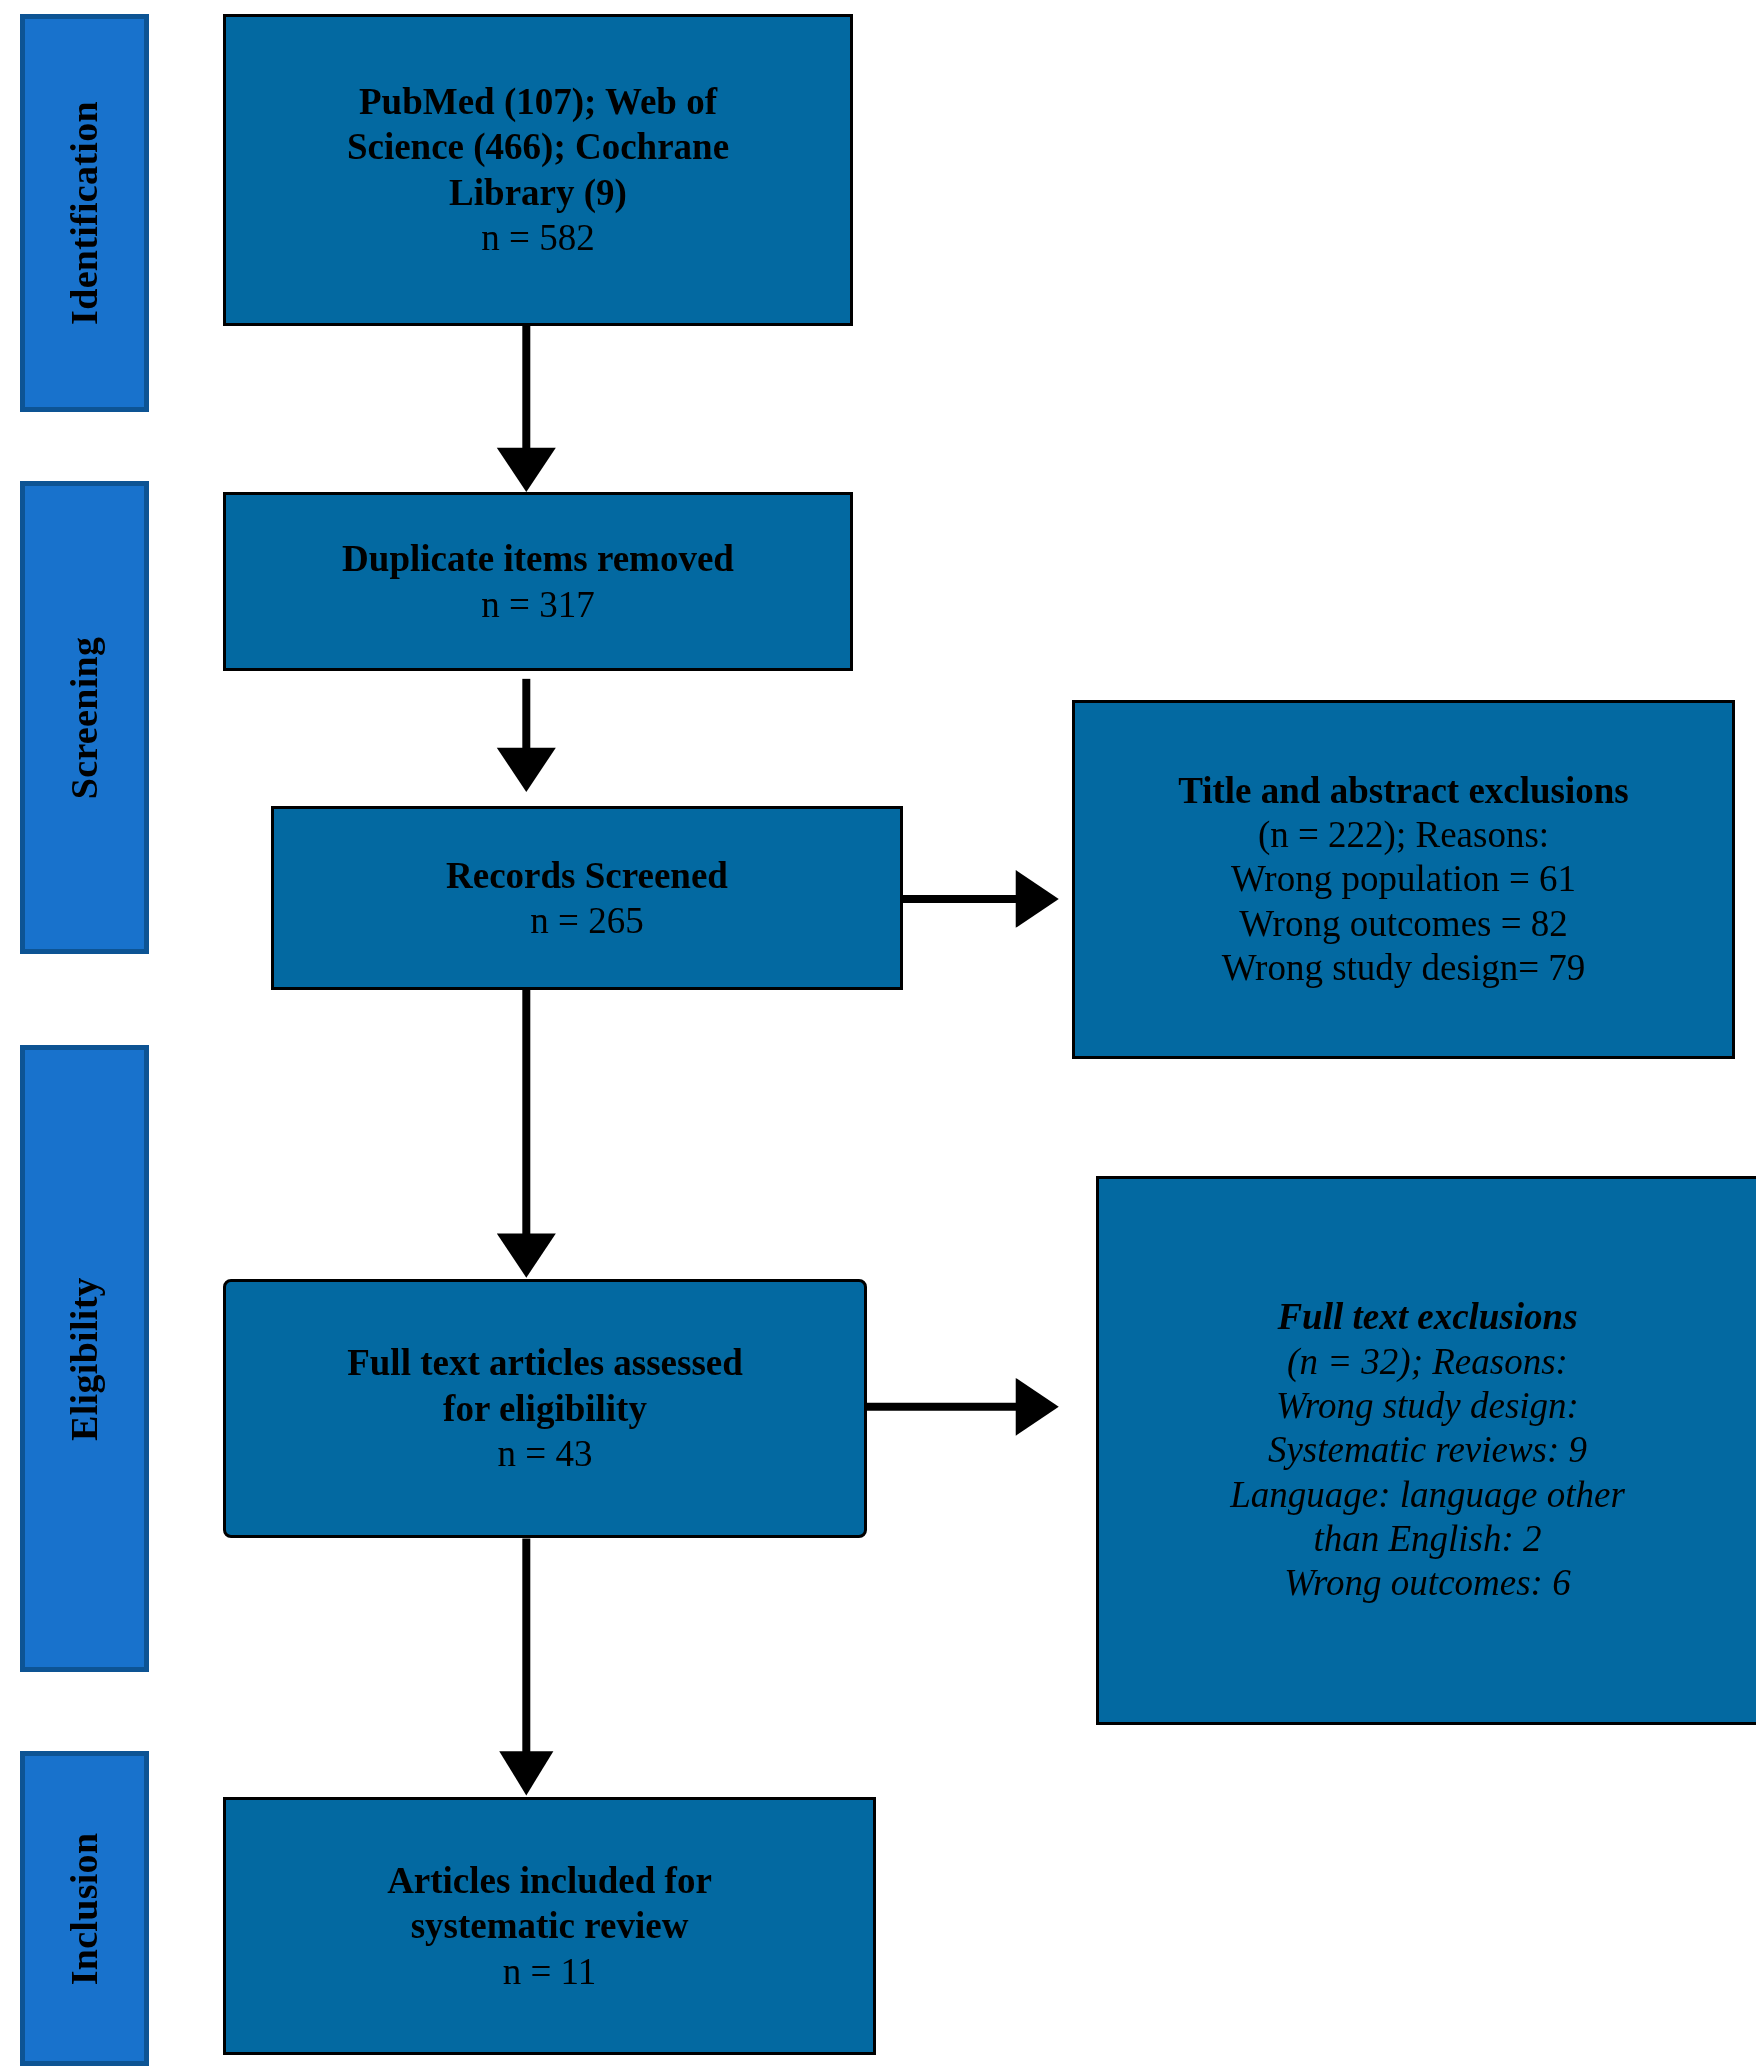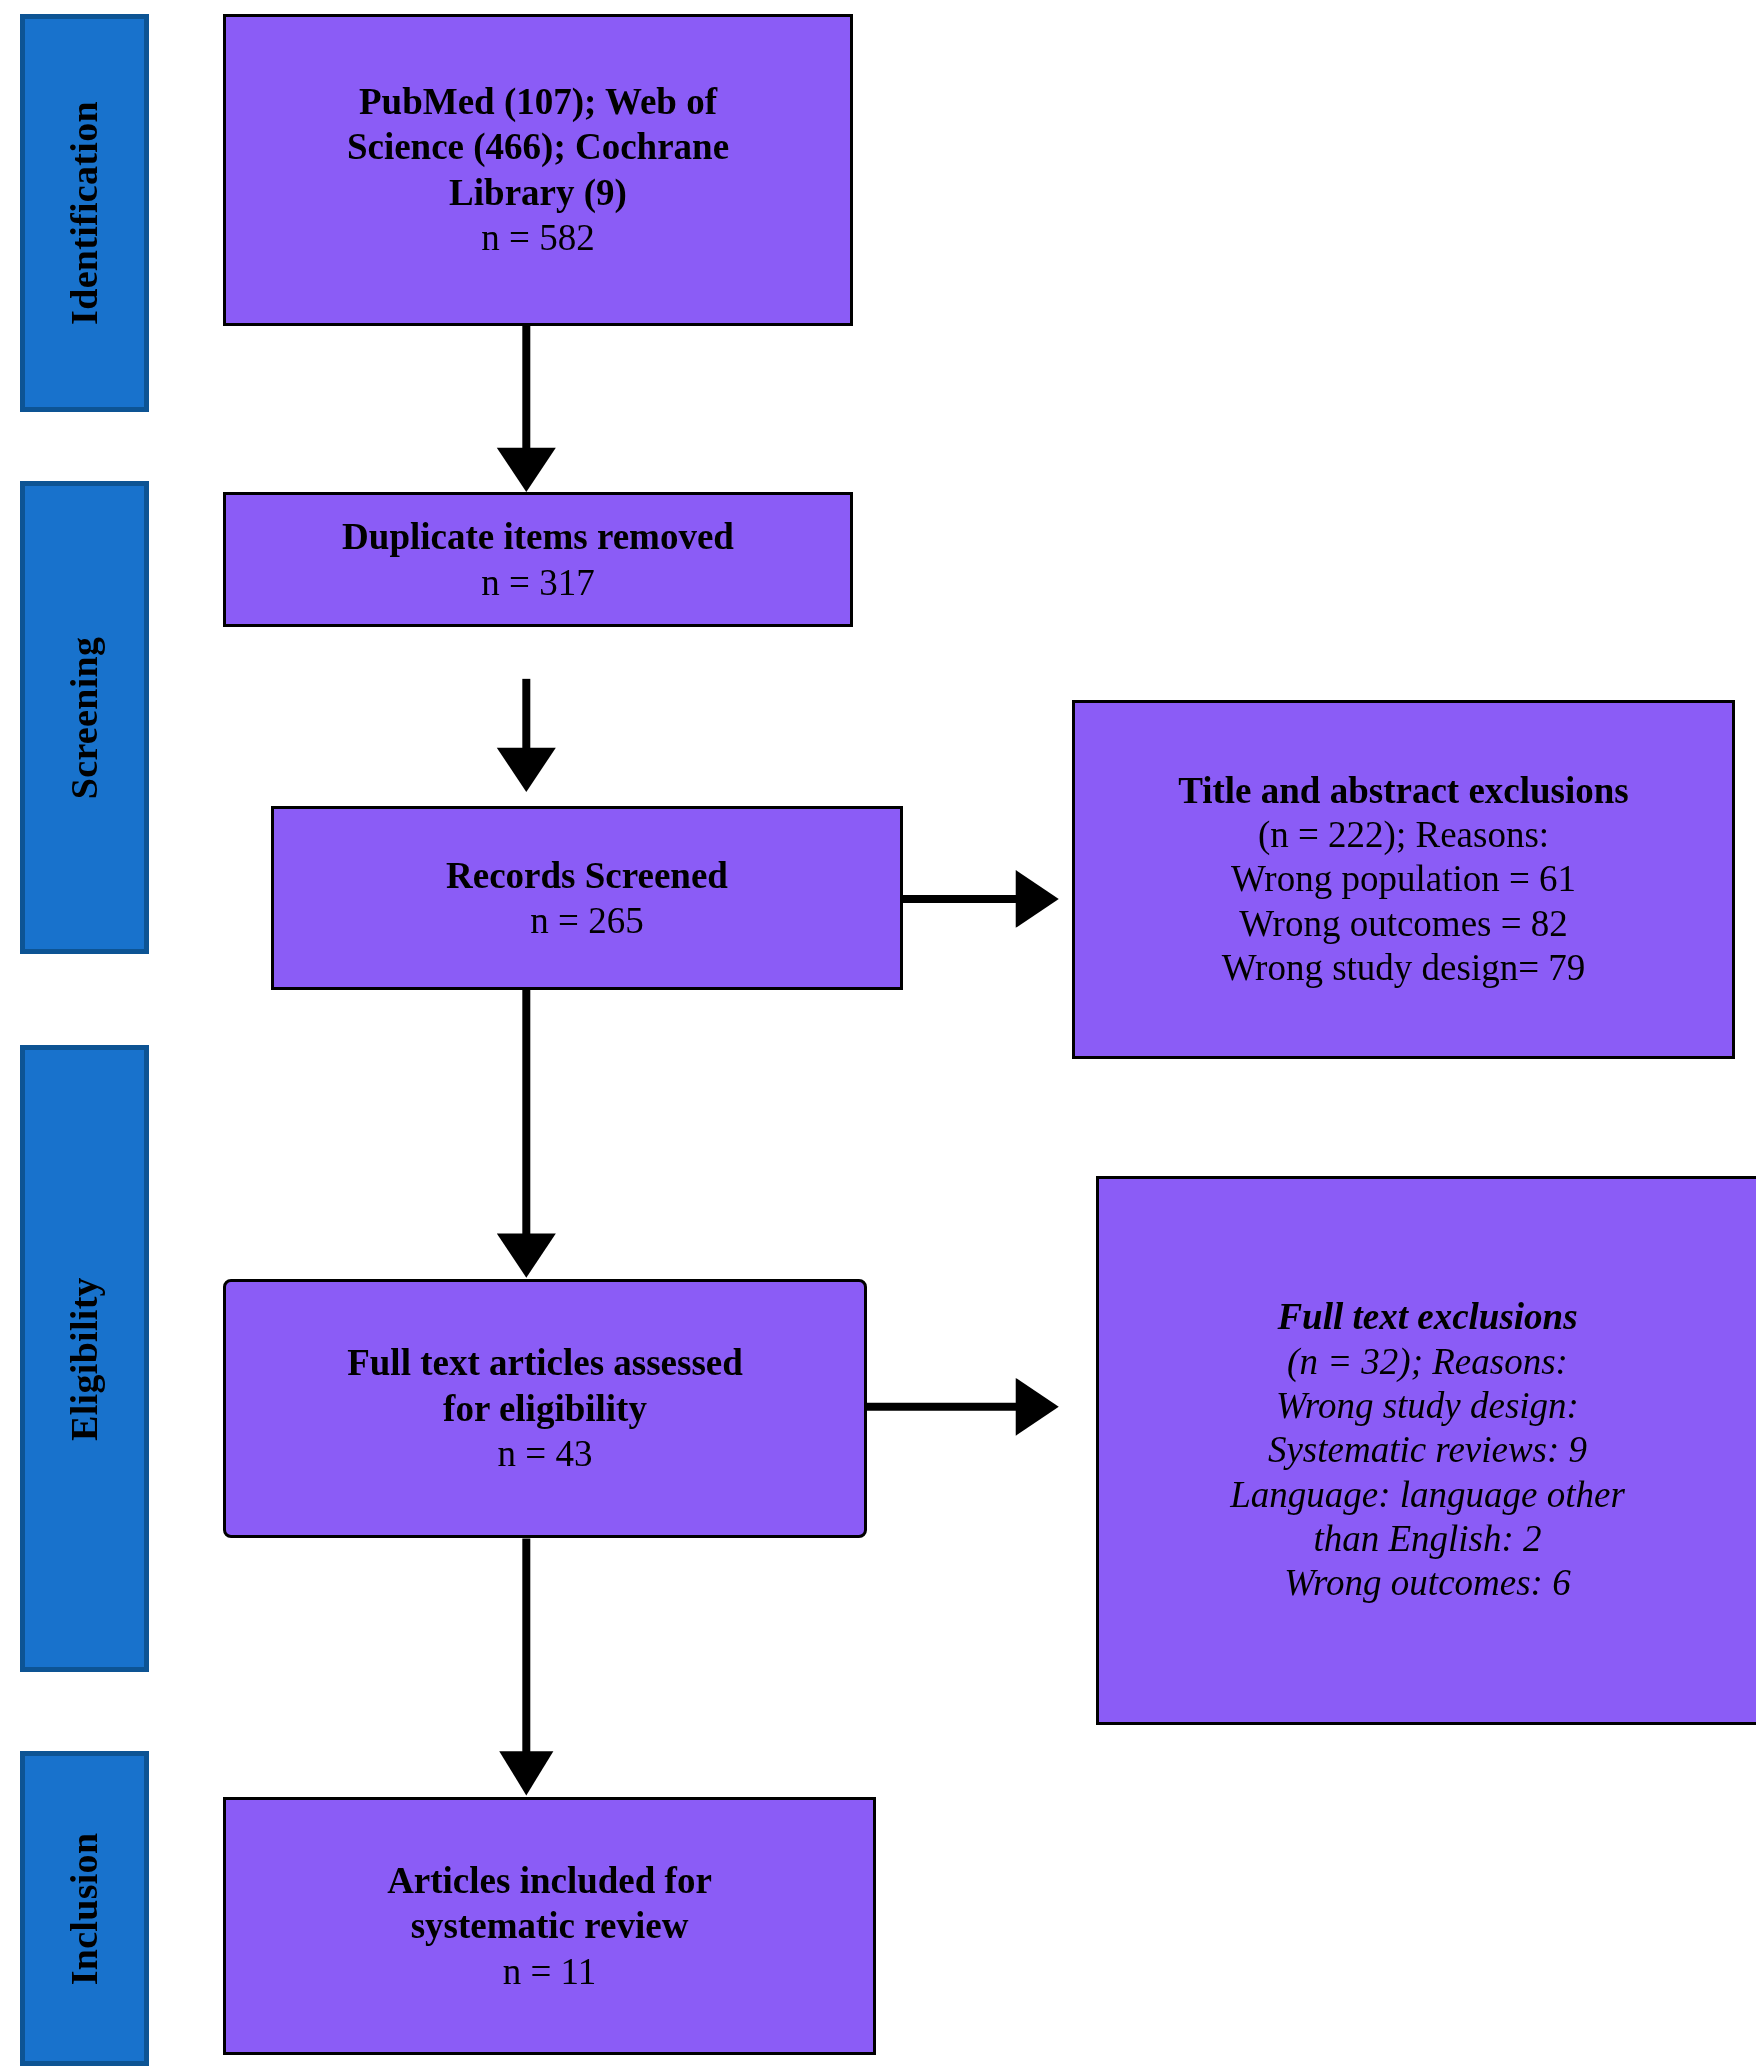--- a/index.html
+++ b/index.html
@@ -33,21 +33,21 @@
     color: #000000;
     font-weight: bold;
     font-size: 38px;
     letter-spacing: 0.3px;
     line-height: 1;
   }
 
   
   .flow-box {
     position: absolute;
-    background: #8b5cf6;
+    background: #0369a1;
     border: 3.1px solid #000000;
     box-sizing: border-box;
     display: flex;
     flex-direction: column;
     align-items: center;
     justify-content: center;
     text-align: center;
     color: #000000;
   }
   .box-inner {
@@ -132,21 +132,21 @@
 
   <div class="flow-box" style="left:223px; top:13.5px; width:630px; height:312px;">
     <div class="box-inner">
       <span class="line bold">PubMed (107); Web of</span>
       <span class="line bold">Science (466); Cochrane</span>
       <span class="line bold">Library (9)</span>
       <span class="line">n = 582</span>
     </div>
   </div>
 
-  <div class="flow-box" style="left:223px; top:492px; width:630px; height:135px;align-items:center;">
+  <div class="flow-box" style="left:223px; top:492px; width:630px; height:179px;align-items:center;">
     <div class="box-inner">
       <span class="line bold">Duplicate items removed</span>
       <span class="line">n = 317</span>
     </div>
   </div>
 
   <div class="flow-box" style="left:223px; top:806px; width:632px; height:184px;margin-left:48px;">
     <div class="box-inner">
       <span class="line bold">Records Screened</span>
       <span class="line">n = 265</span>

